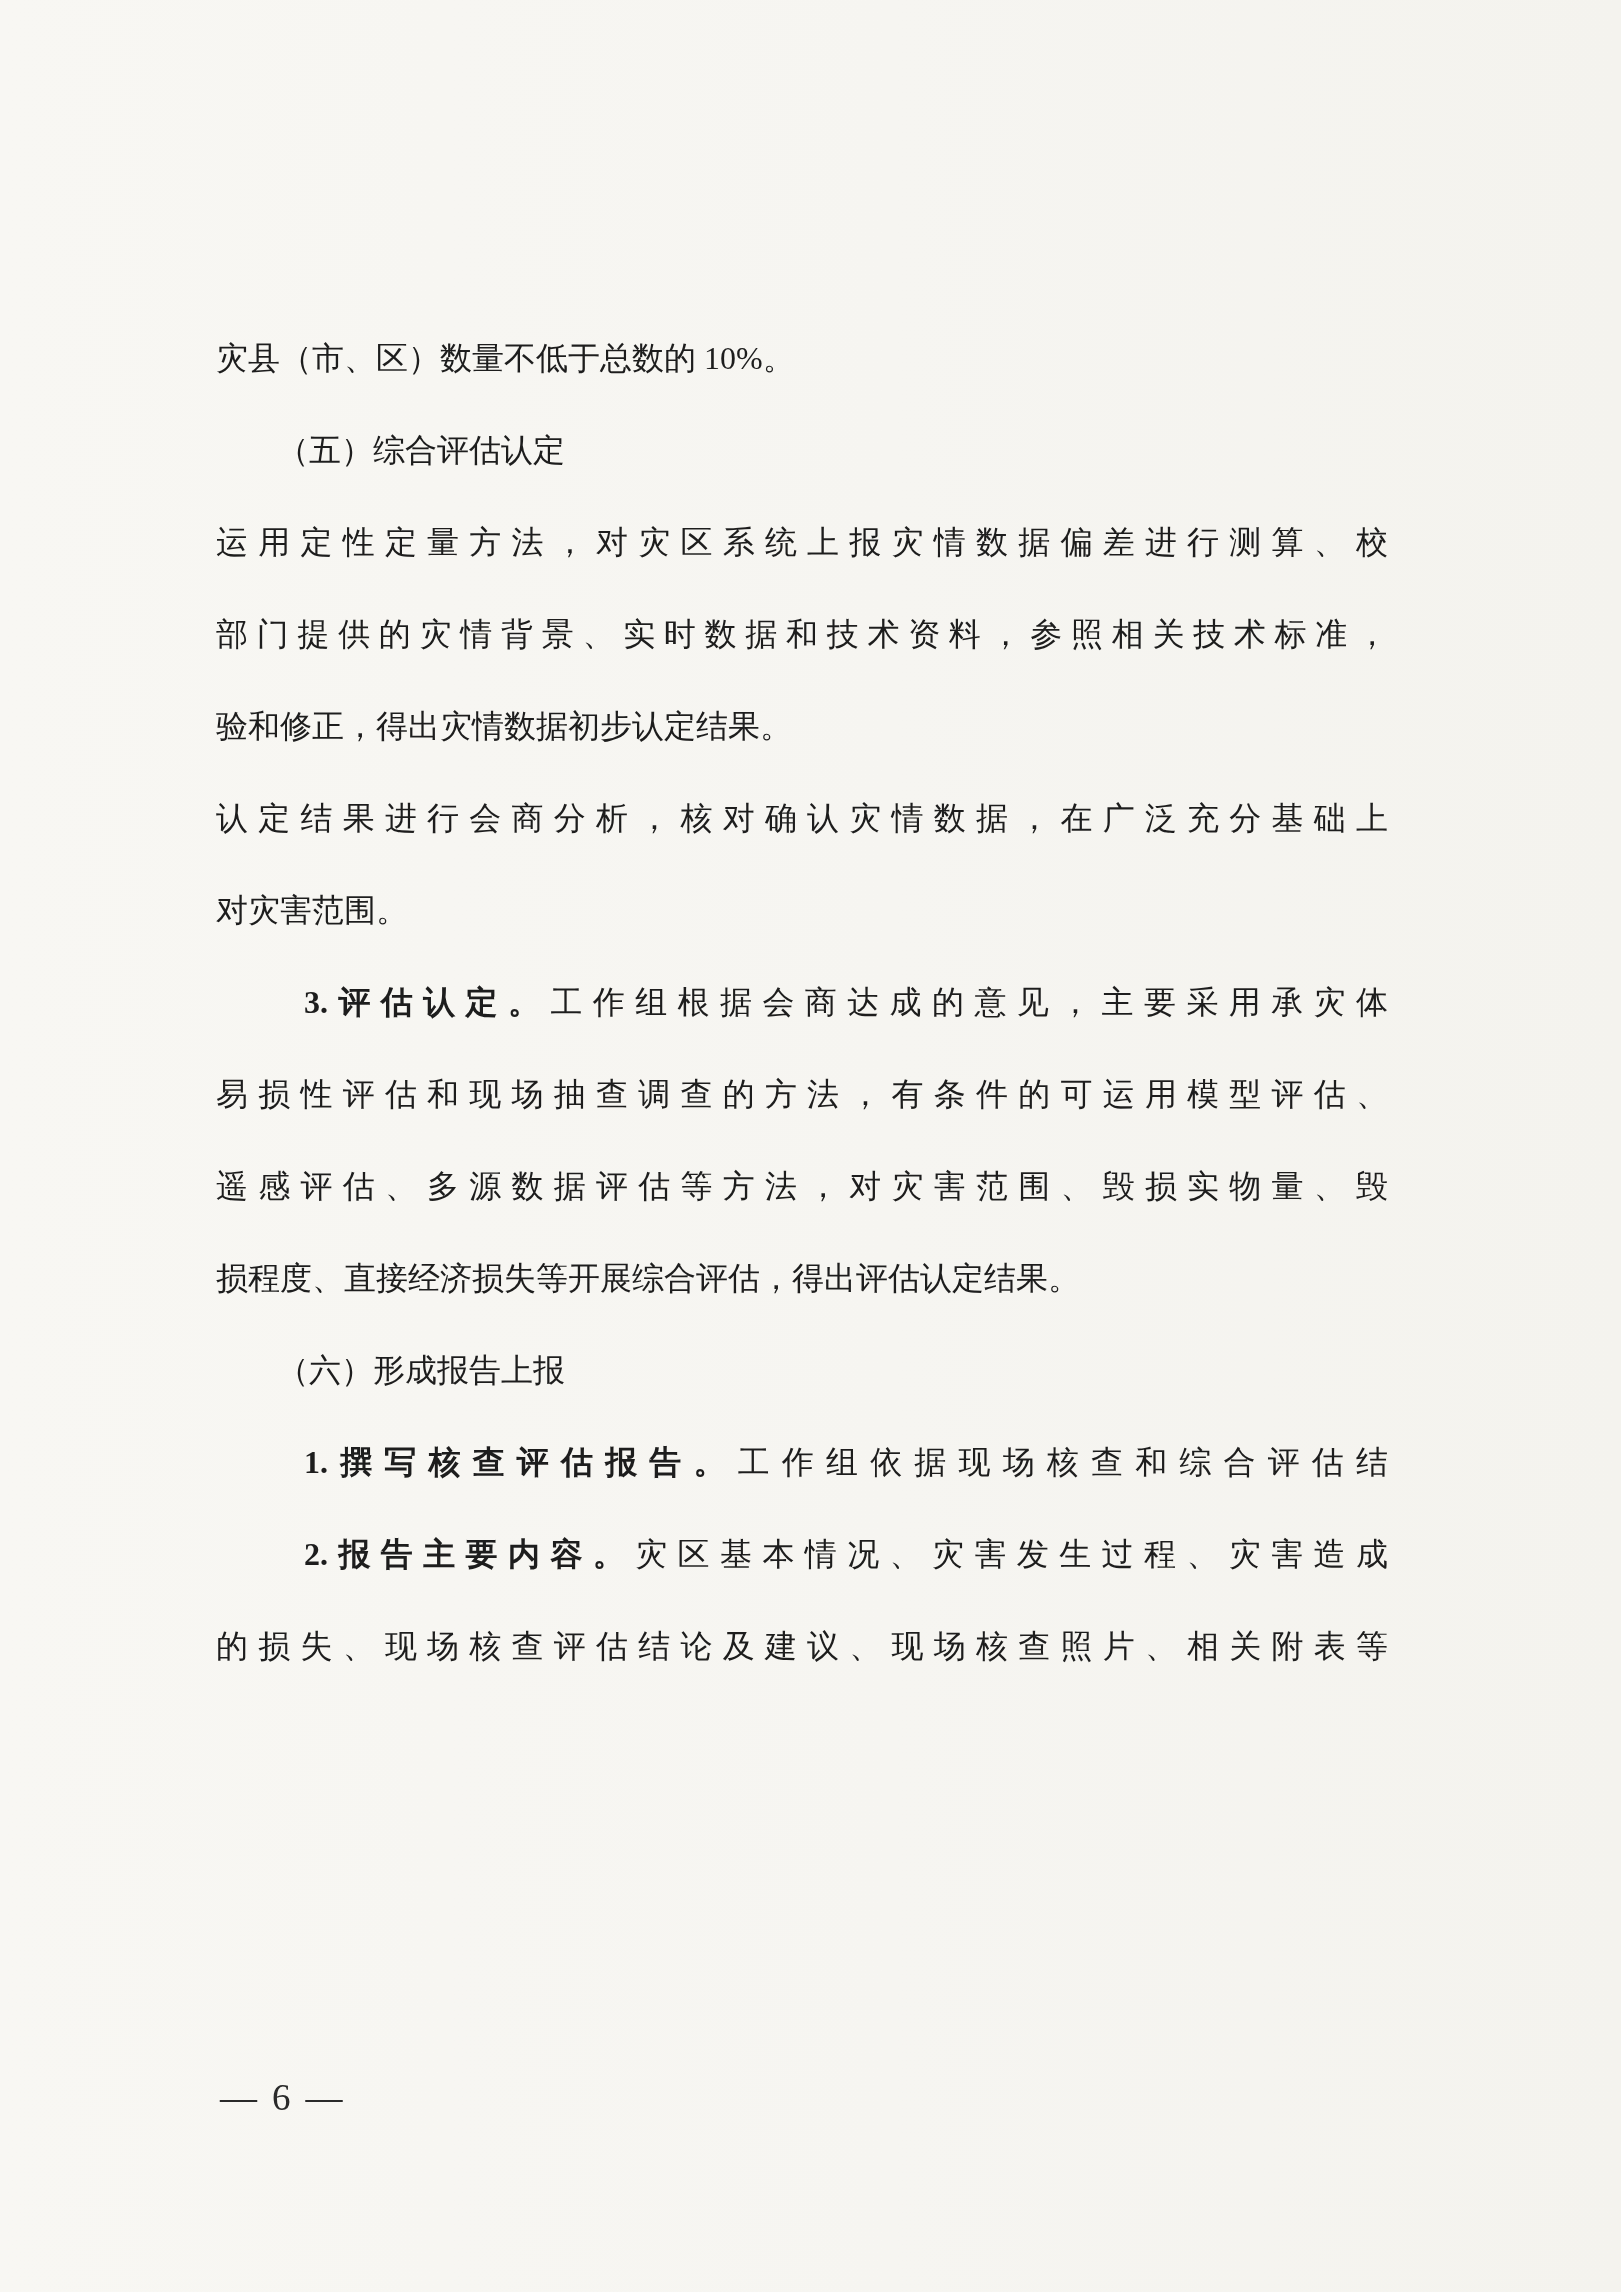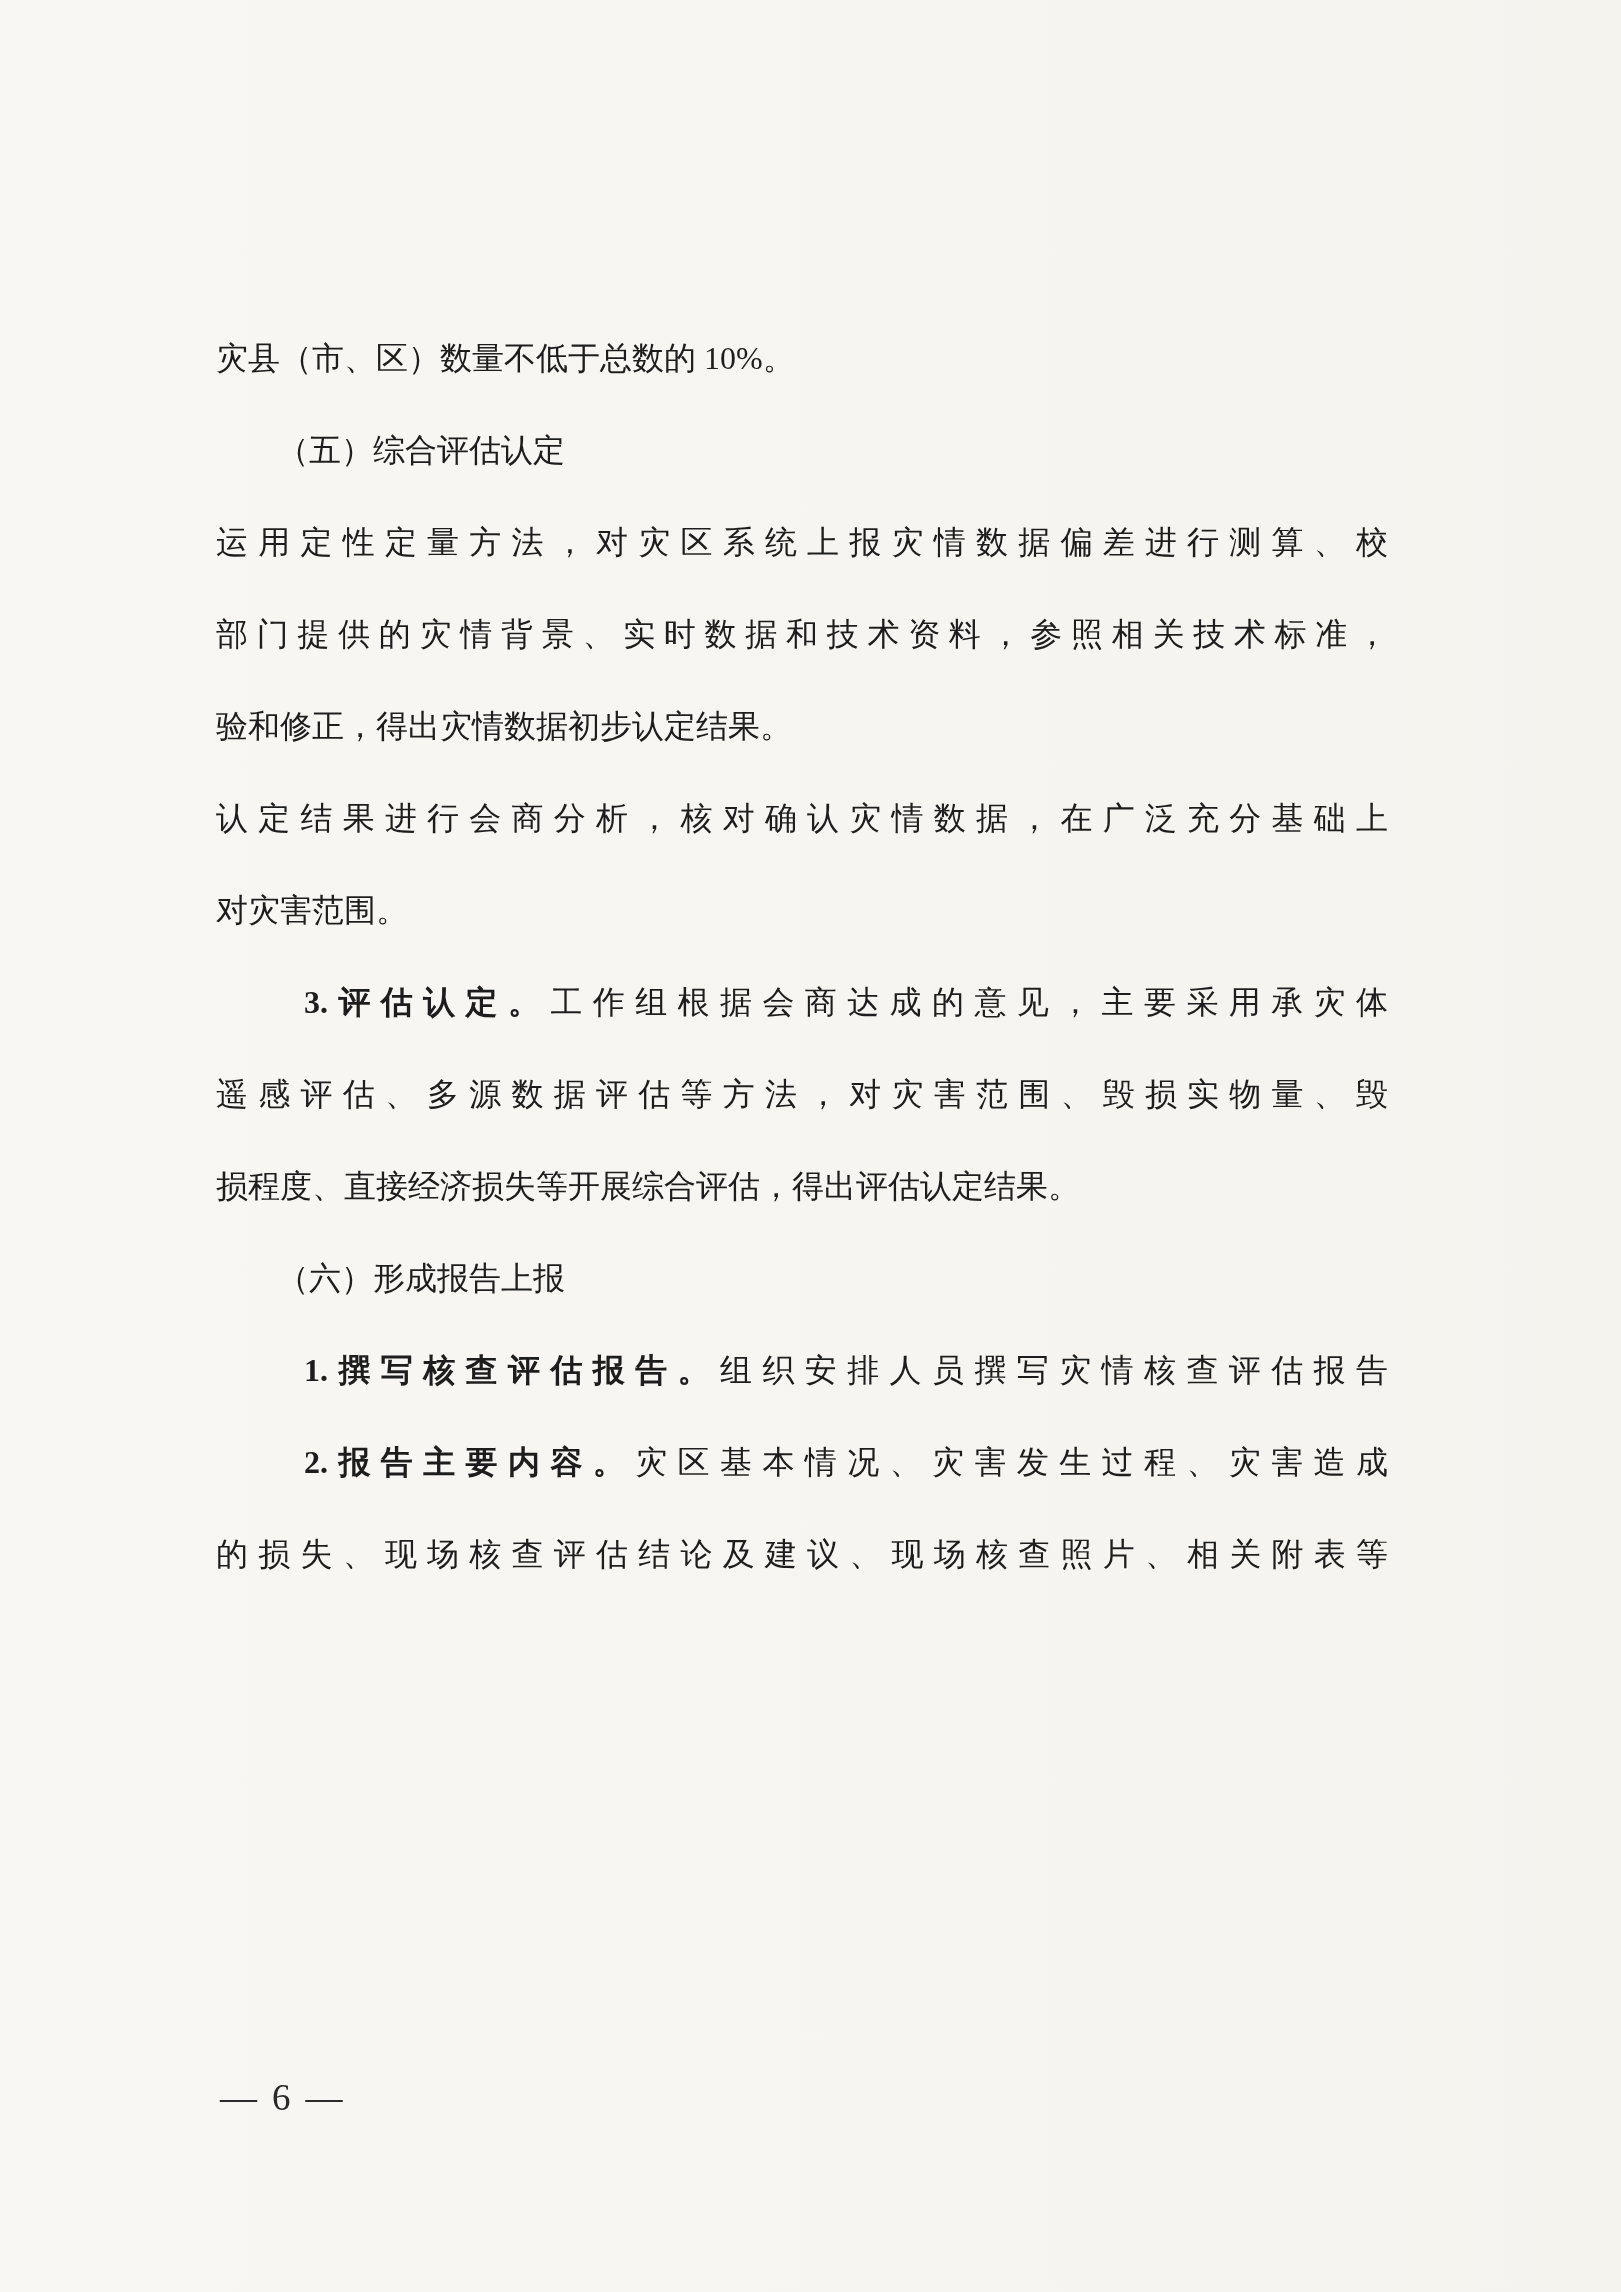--- a/index.html
+++ b/index.html
@@ -67,28 +67,29 @@
 
   <div class="line"><span>验和修正，得出灾情数据初步认定结果。</span></div>
 
 
   <div class="line fill"><span>认定结果进行会商分析，核对确认灾情数据，在广泛充分基础上</span></div>
 
   <div class="line"><span>对灾害范围。</span></div>
 
   <div class="line indent fill"><span class="b">3.评估认定。</span><span>工作组根据会商达成的意见，主要采用承灾体</span></div>
 
+  <div class="line fill"><span>易损性评估和现场抽查调查的方法，有条件的可运用模型评估、</span></div>
 
   <div class="line fill"><span>遥感评估、多源数据评估等方法，对灾害范围、毁损实物量、毁</span></div>
 
   <div class="line"><span>损程度、直接经济损失等开展综合评估，得出评估认定结果。</span></div>
 
   <div class="line head-indent"><span>（六）形成报告上报</span></div>
 
-  <div class="line indent fill"><span class="b">1.撰写核查评估报告。</span><span>组织安排人员撰写灾情核查评估报告</span></div>
+  <div class="line indent fill"><span class="b">1.撰写核查评估报告。</span><span>工作组依据现场核查和综合评估结</span></div>
 
 
   <div class="line indent fill"><span class="b">2.报告主要内容。</span><span>灾区基本情况、灾害发生过程、灾害造成</span></div>
 
   <div class="line fill"><span>的损失、现场核查评估结论及建议、现场核查照片、相关附表等</span></div>
 
 </div>
 
 <div class="page-num">— 6 —</div>
 

